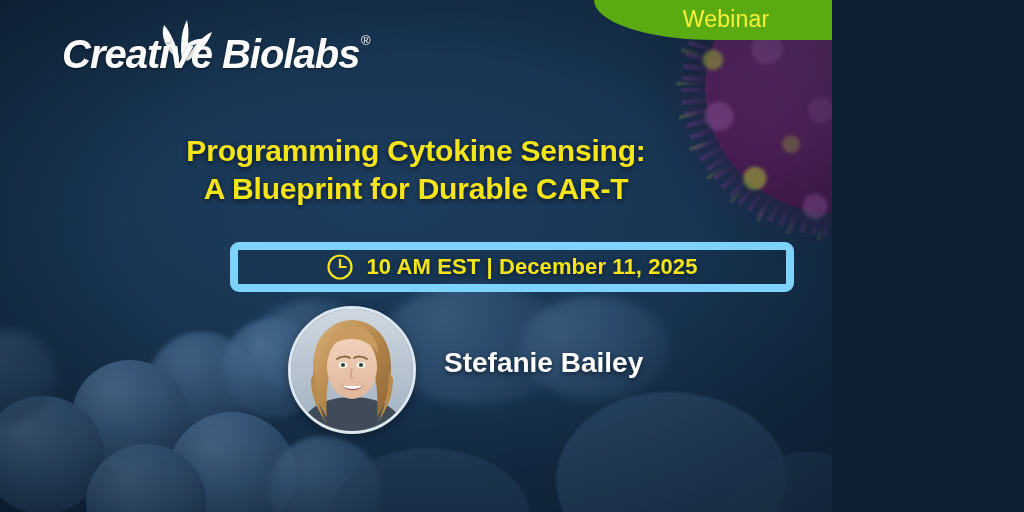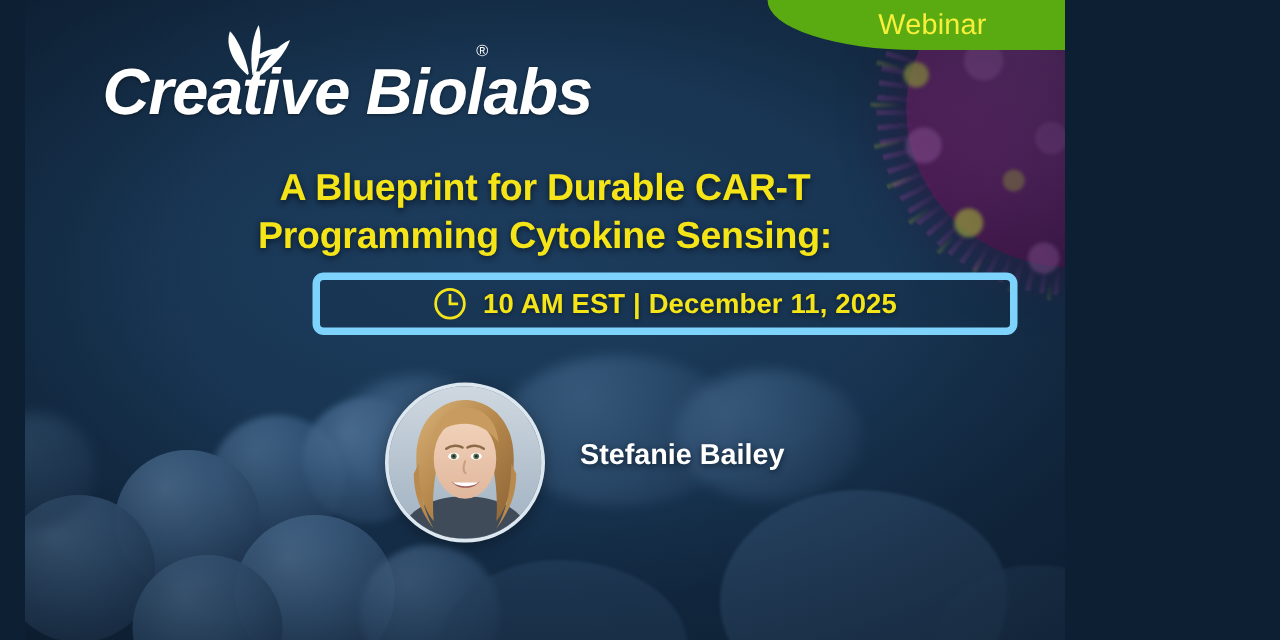--- a/index.html
+++ b/index.html
@@ -8,21 +8,20 @@
     background: #0d1f33;
   }
   #banner {
     position: relative;
     width: 832px;
     height: 512px;
     overflow: hidden;
     font-family: "Liberation Sans", sans-serif;
     background: #a21caf;
     user-select: none;
-    margin-left: 20px;
   }
 
   
   .bg-base {
     position: absolute;
     inset: 0;
     background:
       radial-gradient(ellipse 70% 55% at 46% 40%, #1d3d5e 0%, #193755 45%, #142c46 100%),
       linear-gradient(160deg, #17324f 0%, #12283f 100%);
   }
@@ -156,23 +155,23 @@
     z-index: 20;
     width: 320px;
   }
   .logo-main {
     position: relative;
     height: 58px;
   }
   .logo-word {
     position: absolute;
     left: 0;
-    top: 26px;
+    top: 12px;
     color: #ffffff;
-    font-size: 52px;
+    font-size: 40px;
     font-weight: bold;
     font-style: italic;
     letter-spacing: -1px;
     line-height: 1;
     white-space: nowrap;
     text-shadow: 0 1px 3px rgba(0,0,0,0.45);
   }
   .logo-reg {
     position: absolute;
     color: #ffffff;
@@ -236,25 +235,25 @@
     font-weight: bold;
     line-height: 1.28;
     letter-spacing: -0.2px;
     text-shadow: 0 2px 5px rgba(4,14,26,0.75);
   }
 
   
   .date-box {
     position: absolute;
     left: 230px;
-    top: 218px;
+    top: 242px;
     width: 564px;
     height: 50px;
     box-sizing: border-box;
-    border: 6px solid #7dd3fc;
+    border: 8px solid #7dd3fc;
     border-radius: 9px;
     display: flex;
     align-items: center;
     justify-content: center;
     gap: 12px;
     background: rgba(20,46,72,0.30);
     z-index: 20;
   }
   .clock-icon { flex: 0 0 auto; display: block; }
   .date-text {
@@ -284,21 +283,21 @@
     border: 3px solid #dde7f0;
     overflow: hidden;
     background: #7d8fa3;
     box-shadow: 0 3px 12px rgba(0,0,0,0.35);
     flex: 0 0 auto;
   }
   .avatar svg { display: block; width: 100%; height: 100%; }
   .speaker-text { padding-bottom: 4px; }
   .speaker-name {
     color: #ffffff;
-    font-size: 23px;
+    font-size: 28px;
     font-weight: bold;
     line-height: 1.1;
     margin-bottom: 9px;
     text-shadow: 0 2px 5px rgba(4,14,26,0.7);
   }
   .speaker-role {
     color: #eef3f8;
     font-size: 15px;
     line-height: 1.2;
     text-shadow: 0 2px 5px rgba(4,14,26,0.7);
@@ -354,22 +353,22 @@
           <path d="M38 44 C44 32 54 20 64 16 C60 28 48 40 39 45 Z"></path>
           <path d="M36 30 C42 25 50 22 56 23 C50 28 42 31 36 31 Z"></path>
         </g>
       </svg>
       <div class="logo-word">Creative Biolabs</div>
       <div class="logo-reg">®</div>
     </div>
   </div>
 
   <div class="title-block">
+    <div class="title-line">Programming Cytokine Sensing:</div>
     <div class="title-line">A Blueprint for Durable CAR-T</div>
-    <div class="title-line">Programming Cytokine Sensing:</div>
   </div>
 
   <div class="date-box">
     <svg class="clock-icon" width="28" height="28" viewBox="0 0 28 28">
       <circle cx="14" cy="14" r="11.5" fill="none" stroke="#f4e418" stroke-width="2.2"></circle>
       <path d="M14 7.2 L14 14 L19.4 14" fill="none" stroke="#f4e418" stroke-width="2.2" stroke-linecap="square" stroke-linejoin="miter"></path>
     </svg>
     <span class="date-text">10 AM EST | December 11, 2025</span>
   </div>
 

